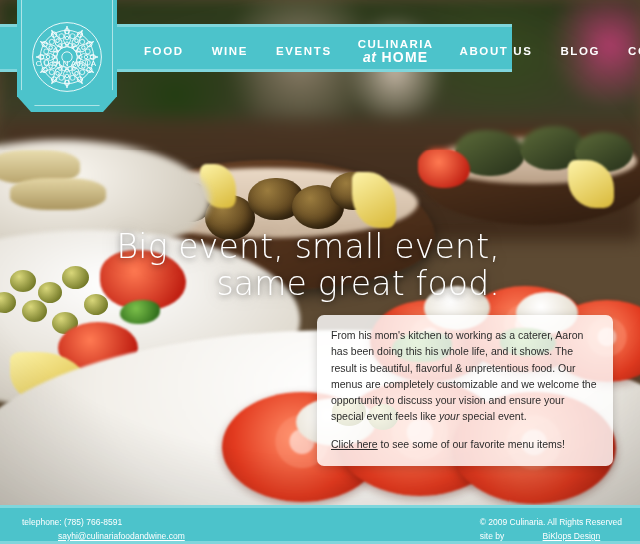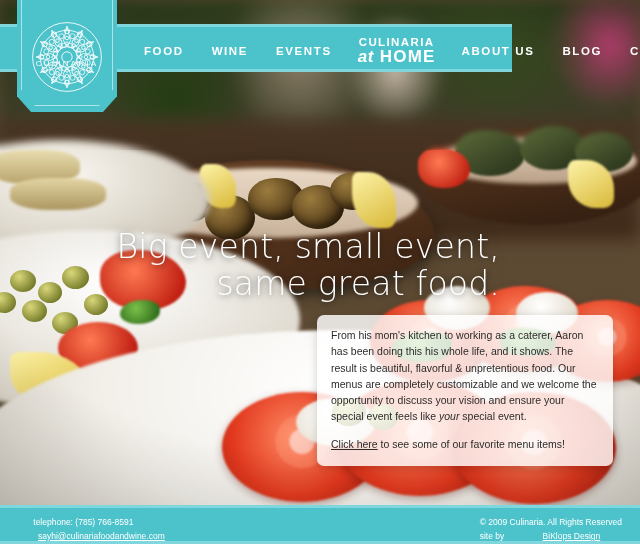--- a/index.html
+++ b/index.html
@@ -134,21 +134,21 @@
     display:flex; align-items:center; gap:0;
   }
   .navitem {
     color:#ffffff; text-decoration:none;
     font-size:11.5px; font-weight:bold; letter-spacing:1.6px;
     padding:0 14px; line-height:1.05; text-align:center;
     white-space:nowrap; cursor:pointer;
   }
   .navitem.two-line { padding:0 12px; }
   .navitem .l1 { display:block; font-size:11.5px; letter-spacing:1.4px; }
-  .navitem .l2 { display:block; font-size:17px; letter-spacing:1.2px; }
+  .navitem .l2 { display:block; font-size:14px; letter-spacing:1.2px; }
   .navitem .l2 .at { font-style:italic; font-weight:bold; letter-spacing:.5px; }
 
   
   #logo-banner {
     position:absolute; left:17px; top:0; width:100px; height:112px;
     background:#4cc3cb; z-index:30;
     clip-path:polygon(0 0, 100% 0, 100% 86%, 86% 100%, 14% 100%, 0 86%);
     display:flex; align-items:center; justify-content:center;
   }
   #logo-inner-border {
@@ -200,21 +200,21 @@
 
   
   #footer {
     position:absolute; left:0; top:505px; width:640px; height:39px;
     background:#4cc3cb;
     border-top:3px solid #7fd6dc;
     border-bottom:3px solid #7fd6dc;
     z-index:20;
   }
   .foot-col { position:absolute; top:7px; font-size:8.5px; color:#ffffff; line-height:1.65; }
-  .foot-left { left:2px; text-align:center; }
+  .foot-left { left:22px; text-align:left; }
   .foot-right { right:18px; }
   .foot-col a { color:#ffffff; text-decoration:underline; cursor:pointer;padding-left:36px; }
   .foot-col .plain { text-decoration:none; }
 </style>
 </head>
 <body>
 
 <div id="hero">
   <div class="bg-garden"></div>
   <div class="bg-table"></div>

